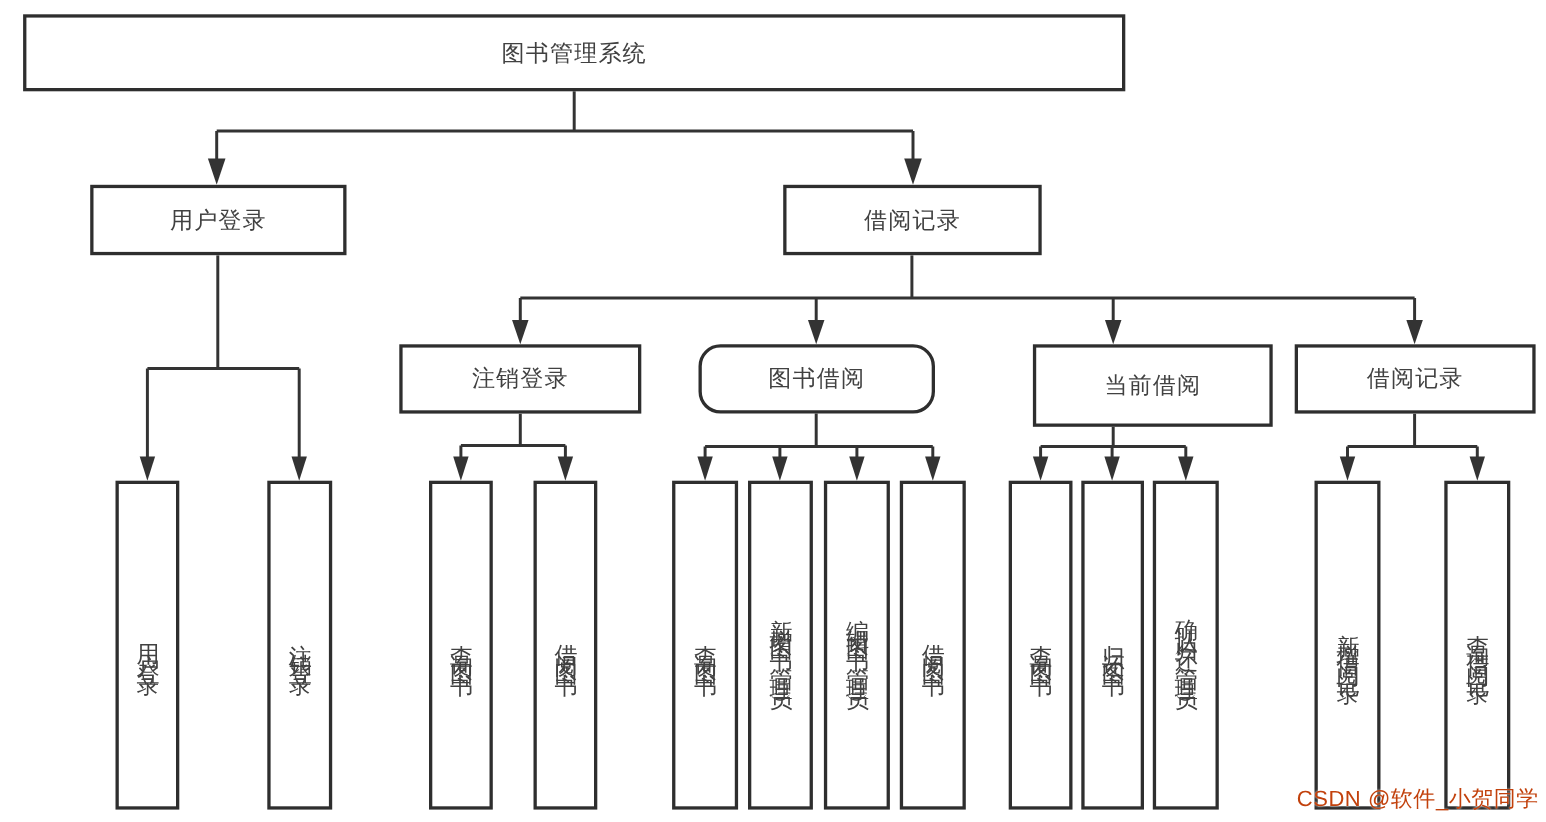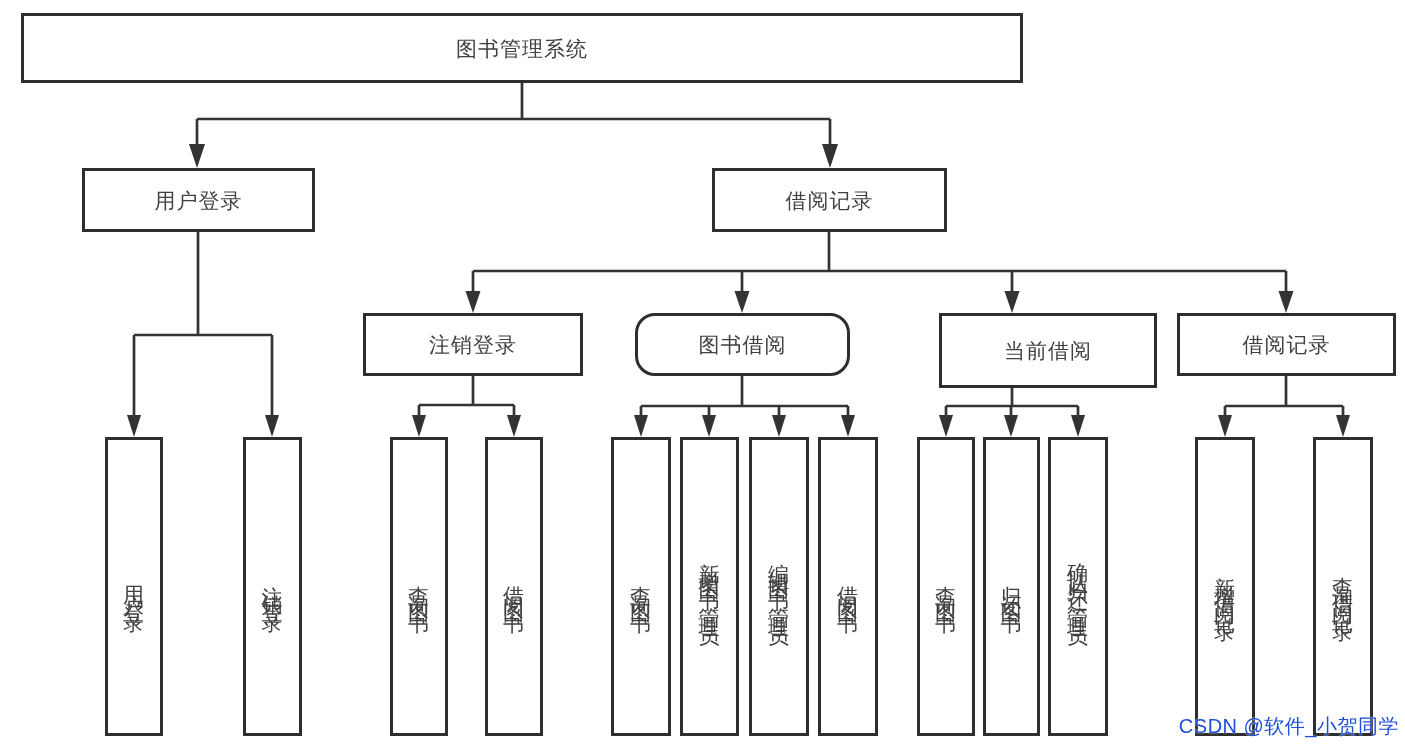--- a/index.html
+++ b/index.html
@@ -40,21 +40,21 @@
     writing-mode: vertical-rl;
     text-orientation: mixed;
     letter-spacing: 9px;
     white-space: nowrap;
   }
   #watermark {
     position: absolute;
     right: 6px;
     top: 713px;
     font-size: 20px;
-    color: #1d4ed8;
+    color: #c2410c;
     letter-spacing: 0.5px;
     text-shadow: 0 0 2px #ffffff;
     white-space: nowrap;
     z-index: 5;
   }
 </style>
 </head>
 <body>
 
 <div id="canvas">

